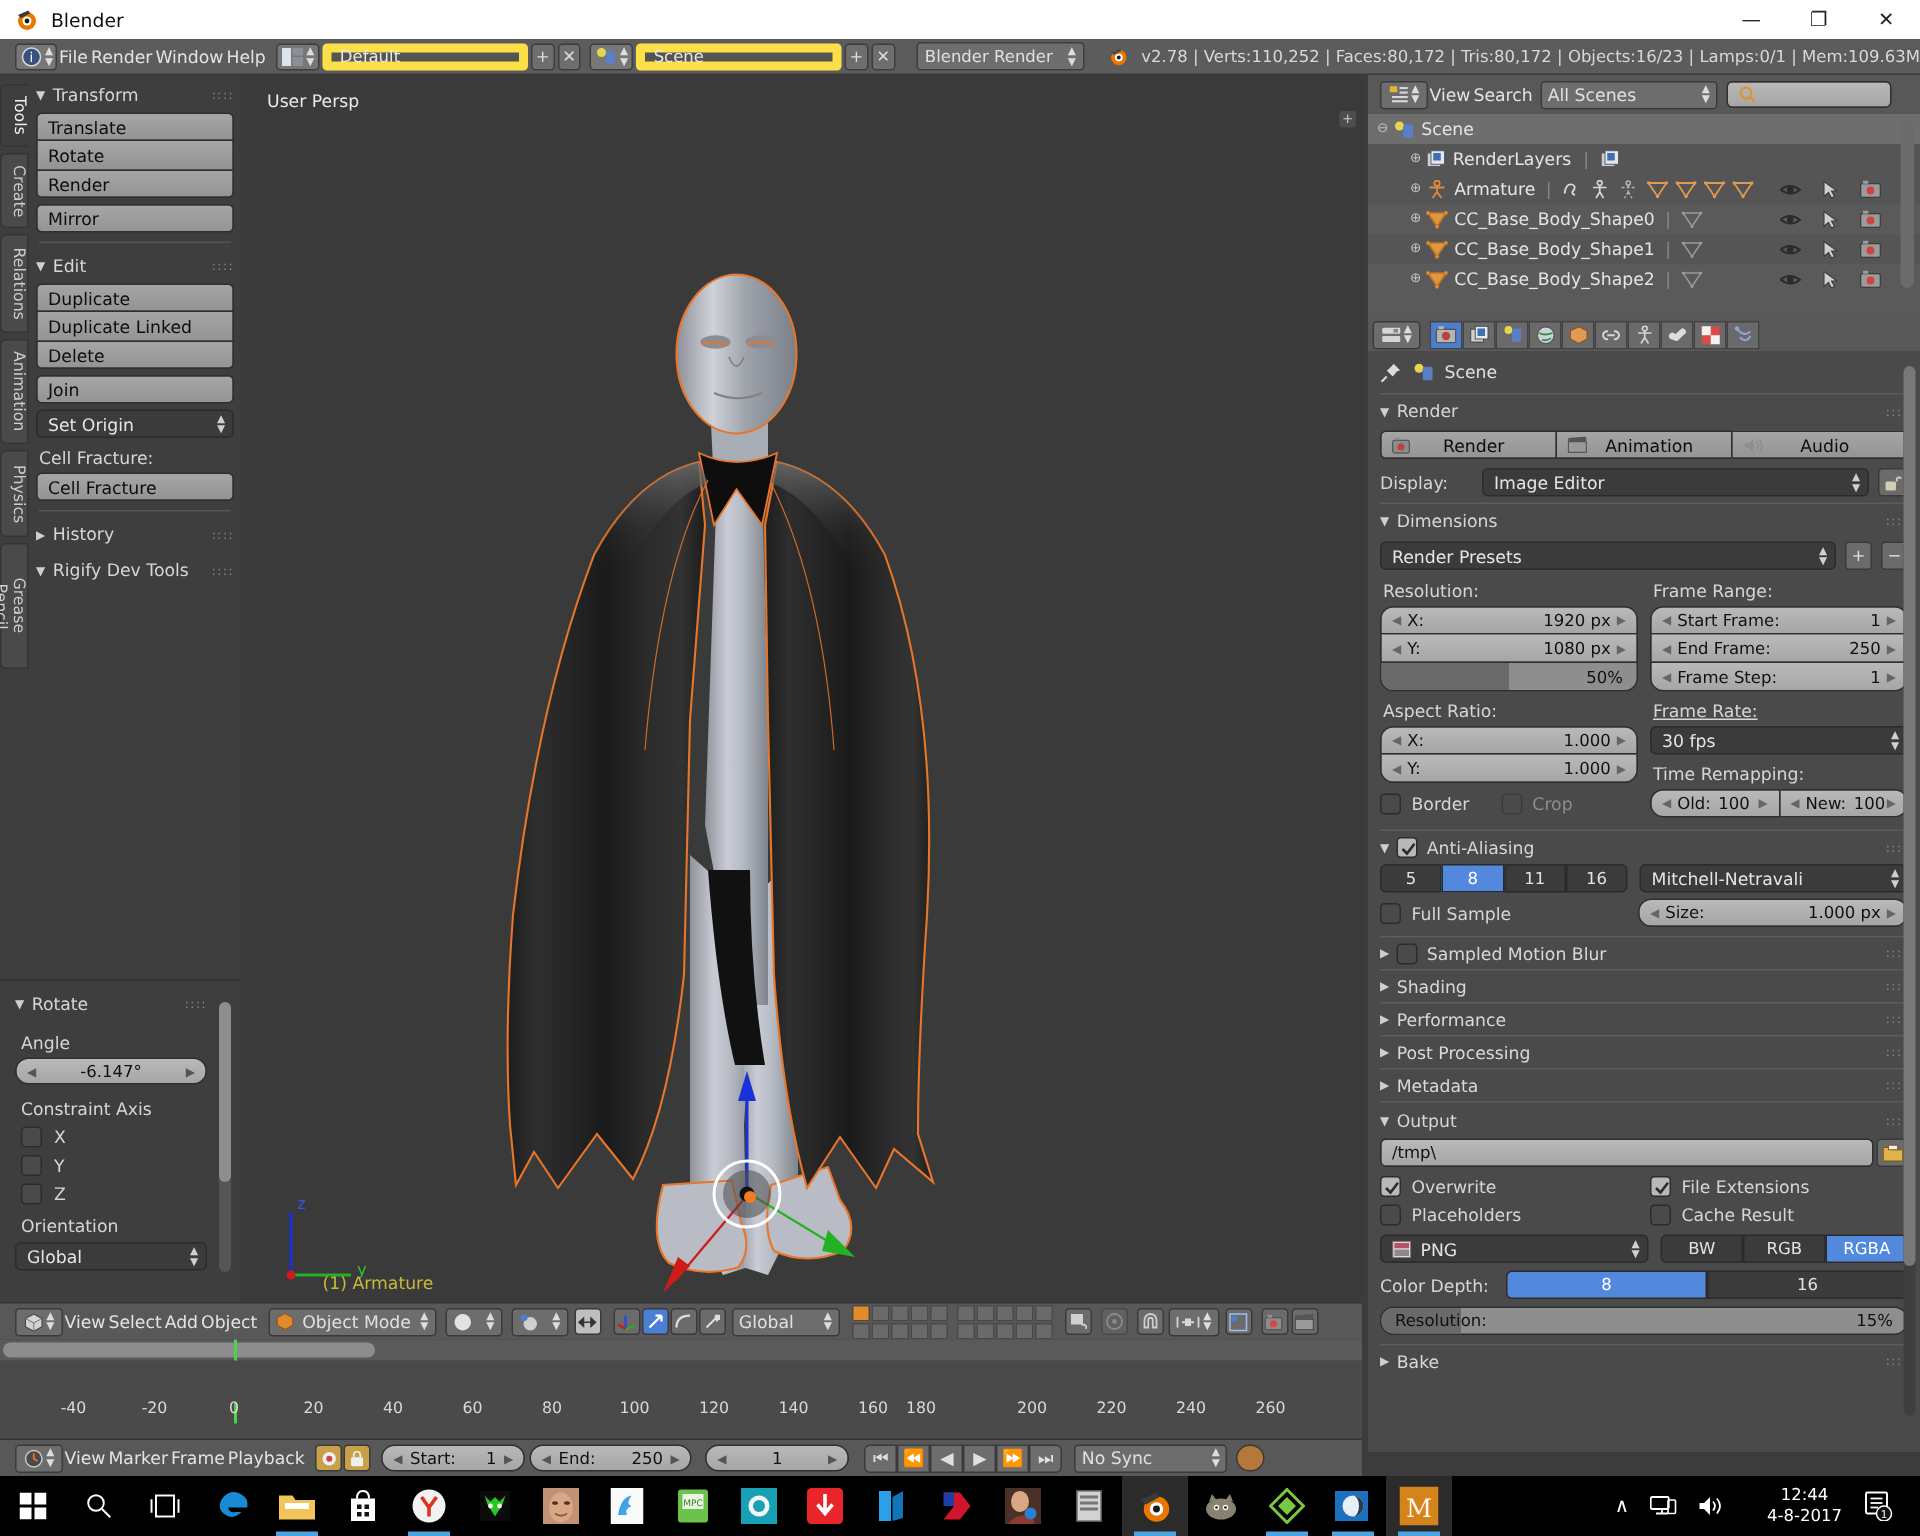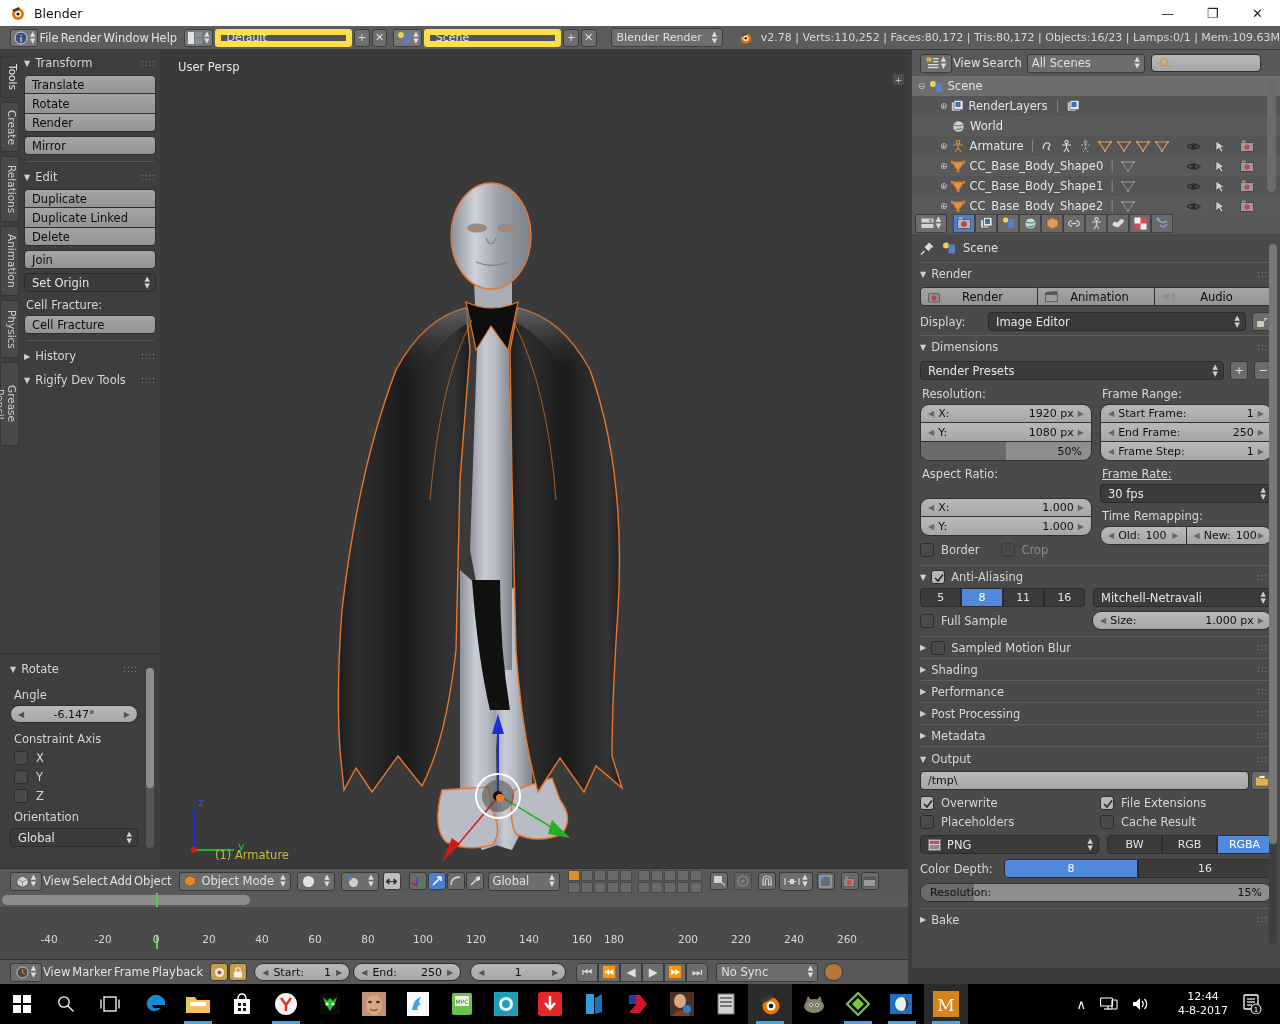--- a/index.html
+++ b/index.html
@@ -694,28 +694,20 @@
         </svg>
         <span>RenderLayers</span>
         <span style="color:#888; margin:0 8px;">|</span>
         <svg width="13" height="12" viewBox="0 0 13 12">
           <rect x="0.5" y="2" width="9" height="9" fill="#cfcfcf" stroke="#555" stroke-width="0.6"></rect>
           <rect x="3" y="0.5" width="9" height="9" fill="#e3e7ee" stroke="#555" stroke-width="0.6"></rect>
           <rect x="4.5" y="2" width="5" height="5" fill="#3d6fb5"></rect>
         </svg>
       </div>
 
-      <div class="ol-row">
-        <span style="width:34px;"></span>
-        <svg width="13" height="13" viewBox="0 0 13 13" style="margin-right:5px;">
-          <circle cx="6.5" cy="6.5" r="5.5" fill="#cdd3dc" stroke="#555" stroke-width="0.6"></circle>
-          <path d="M2 5 q4 2 9 0 M4 9 q3 1 6 -1" stroke="#3f8a3f" stroke-width="1.2" fill="none"></path>
-        </svg>
-        <span>World</span>
-      </div>
 
       <div class="ol-row alt">
         <span style="width:22px;"></span>
         <span style="color:#c4c4c4; font-size:9px; margin-right:3px;">⊕</span>
         <svg width="14" height="13" viewBox="0 0 14 13" style="margin-right:5px;">
           <circle cx="7" cy="2.2" r="1.8" fill="none" stroke="#e08a3a" stroke-width="1.2"></circle>
           <path d="M7 4 L7 8 M2 5 L12 5 M7 8 L4 12 M7 8 L10 12" stroke="#e08a3a" stroke-width="1.2" fill="none"></path>
         </svg>
         <span>Armature</span>
         <span style="color:#888; margin:0 7px;">|</span>
@@ -1031,21 +1023,21 @@
               <span style="color:#666; font-size:8px; margin-right:4px;">◀</span>
               <span>Y:</span>
               <span class="r">1080 px</span>
               <span style="color:#666; font-size:8px; margin-left:4px;">▶</span>
             </div>
             <div class="prog" style="border-radius:0 0 9px 9px; border-top:none;">
               <div class="fill" id="respct" style="width: 50%;"></div>
               <span class="t">50%</span>
             </div>
 
-            <div class="lbl" style="margin:6px 0 17px 2px;">Aspect Ratio:</div>
+            <div class="lbl" style="margin:6px 0 3px 2px;">Aspect Ratio:</div>
             <div class="wide" style="border-radius:9px 9px 0 0;">
               <span style="color:#666; font-size:8px; margin-right:4px;">◀</span>
               <span>X:</span>
               <span class="r">1.000</span>
               <span style="color:#666; font-size:8px; margin-left:4px;">▶</span>
             </div>
             <div class="wide" style="border-radius:0 0 9px 9px; border-top:none;">
               <span style="color:#666; font-size:8px; margin-right:4px;">◀</span>
               <span>Y:</span>
               <span class="r">1.000</span>

